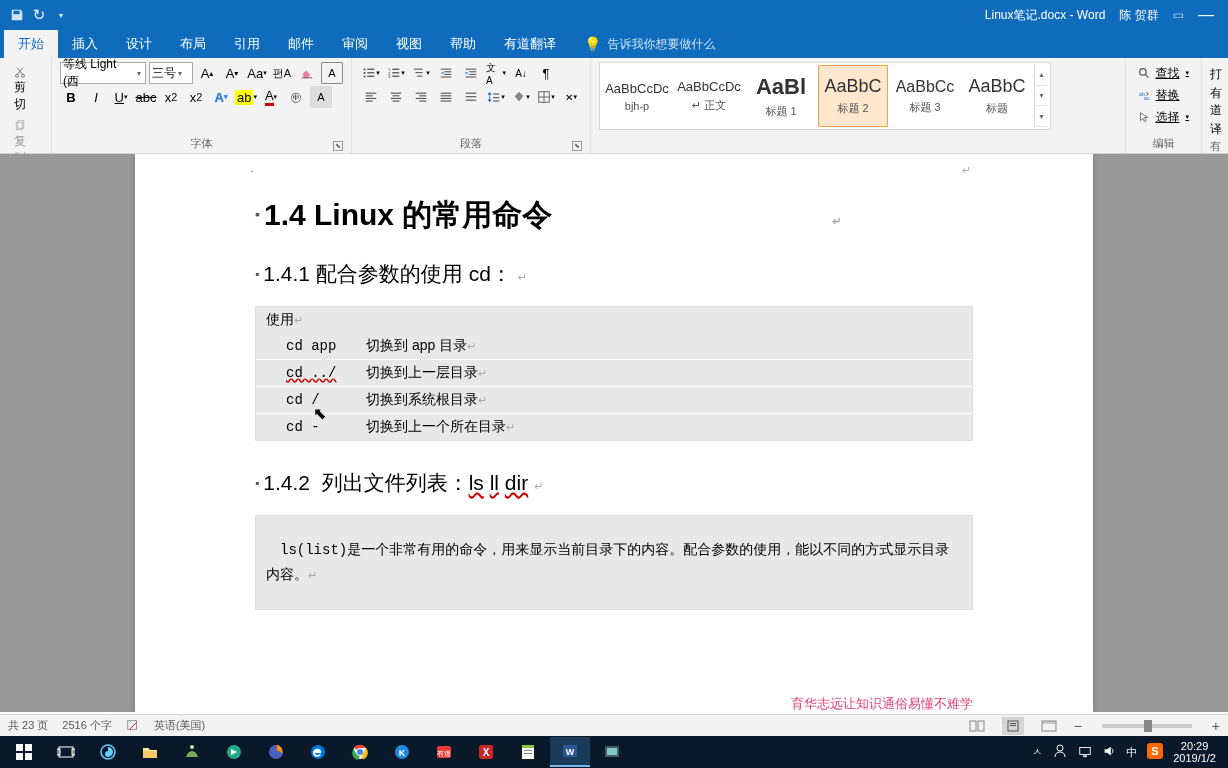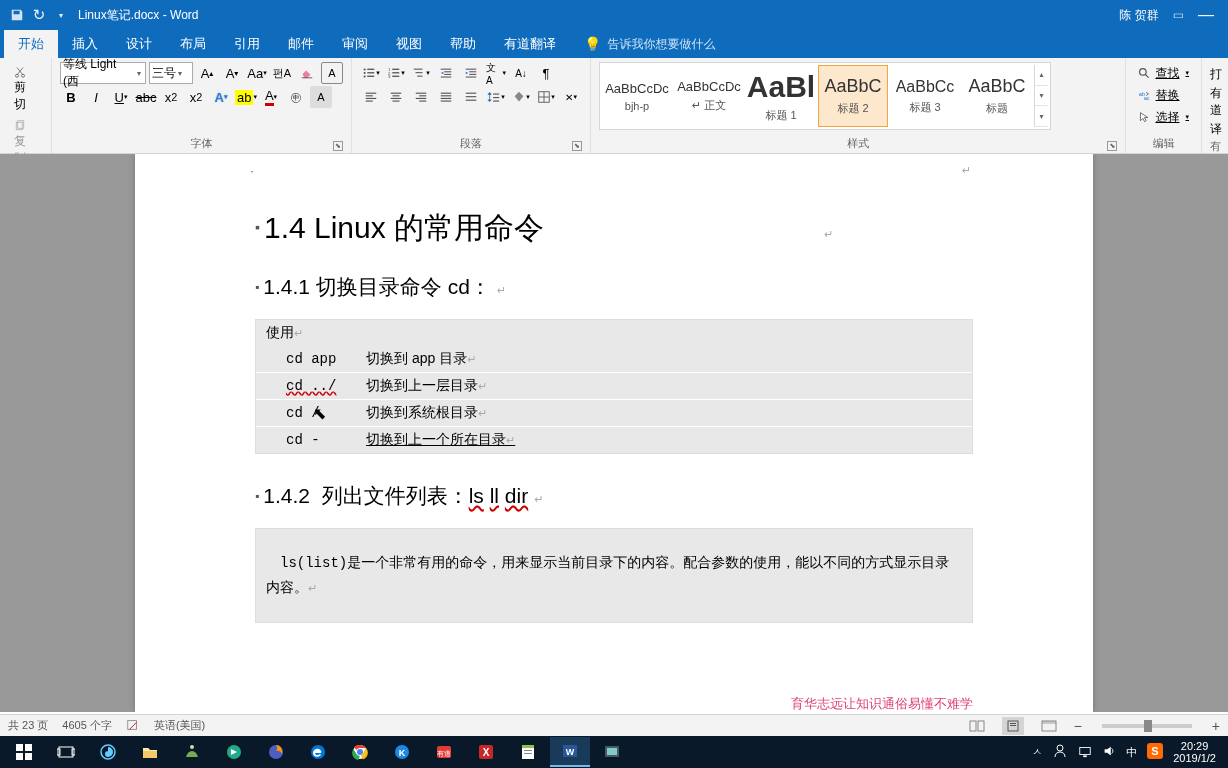--- a/index.html
+++ b/index.html
@@ -2,21 +2,21 @@
 <html><head>
 <meta charset="utf-8">
 <style>
 * { margin: 0; padding: 0; box-sizing: border-box; font-family: "Microsoft YaHei", "Segoe UI", sans-serif; }
 body { background: #fff; width: 1228px; height: 768px; overflow: hidden; position: relative; }
 
 
 .title-bar { height: 30px; background: #0f6cbd; display: flex; align-items: center; color: #fff; font-size: 12px; }
 .title-bar .qat { display: flex; gap: 8px; padding: 0 10px; align-items: center; }
 .title-bar .qat-icon { width: 14px; height: 14px; display: inline-flex; align-items: center; justify-content: center; opacity: 0.9; }
-.title-bar .title { flex: 1; text-align: left; font-size: 12px; }
+.title-bar .title { flex: 1; text-align: right; font-size: 12px; }
 .title-bar .user-area { display: flex; gap: 14px; padding: 0 14px; align-items: center; }
 
 
 .ribbon-tabs { height: 28px; background: #0f6cbd; display: flex; align-items: center; padding: 0 0 0 4px; color: #fff; font-size: 13px; }
 .ribbon-tab { padding: 6px 14px; cursor: pointer; height: 100%; display: flex; align-items: center; }
 .ribbon-tab.active { background: #f3f3f3; color: #0f6cbd; }
 .ribbon-tell { display: flex; align-items: center; gap: 6px; padding: 0 14px; color: #cde3f5; font-size: 12px; }
 .ribbon-tell .bulb { font-size: 14px; }
 
 
@@ -44,21 +44,21 @@
 .gallery-scroll div { flex: 1; display: flex; align-items: center; justify-content: center; font-size: 8px; color: #666; border-bottom: 1px solid #e5e5e5; }
 
 
 .edit-row { display: flex; align-items: center; gap: 4px; font-size: 12px; padding: 2px 4px; height: 22px; }
 .edit-row svg { width: 13px; height: 13px; }
 
 
 .doc-area { position: absolute; top: 154px; left: 0; right: 0; bottom: 56px; background: #999; overflow: hidden; display: flex; justify-content: center; }
 .page { width: 958px; background: #fff; margin-top: 0; box-shadow: 0 0 6px rgba(0,0,0,0.25); padding: 10px 120px 0 120px; position: relative; }
 .page .return-mark { color: #aaa; font-size: 11px; position: absolute; right: 122px; }
-.h1 { font-family: "Microsoft YaHei", sans-serif; font-size: 30px; font-weight: normal; margin: 30px 0 24px 0; }
+.h1 { font-family: "Microsoft YaHei", sans-serif; font-size: 30px; font-weight: bold; margin: 17px 0 24px 0; }
 .h2 { font-family: "SimSun", serif; font-size: 21px; margin: 22px 0 18px 0; }
 .codeblock { background: #e8e8e8; border: 1px solid #ddd; font-size: 14px; }
 .codeblock .cbrow { padding: 4px 10px; border-bottom: 1px solid #fff; font-family: "SimSun", sans-serif; }
 .codeblock .cbrow .cmd { font-family: "Courier New", monospace; display: inline-block; width: 80px; margin-left: 20px; }
 .codeblock .hdr { padding: 4px 10px; }
 .parabox { background: #e8e8e8; border: 1px solid #ddd; font-family: "SimSun", serif; font-size: 14px; padding: 22px 10px; line-height: 1.7; }
 .parabox .mono { font-family: "Courier New", monospace; }
 .footer-note { position: absolute; bottom: -1px; right: 120px; color: #d47; font-size: 13px; font-family: Liberation Sans, sans-serif; }
 .cursor-img { position: absolute; left: 178px; top: 250px; font-size: 16px; color: #000; pointer-events: none; }
 
@@ -325,21 +325,21 @@
       <div class="styles-gallery">
         <div class="style-item">
             <div class="style-preview" style="font-size:13px;">AaBbCcDc</div>
             <div class="style-name">bjh-p</div>
           </div>
         <div class="style-item">
             <div class="style-preview" style="font-size:13px;">AaBbCcDc</div>
             <div class="style-name">↵ 正文</div>
           </div>
         <div class="style-item">
-            <div class="style-preview" style="font-size:30px; font-weight:bold;">AaBl</div>
+            <div class="style-preview" style="font-size:22px; font-weight:bold;">AaBl</div>
             <div class="style-name">标题 1</div>
           </div>
         <div class="style-item sel">
             <div class="style-preview" style="font-size:18px;">AaBbC</div>
             <div class="style-name">标题 2</div>
           </div>
         <div class="style-item">
             <div class="style-preview" style="font-size:16px;">AaBbCc</div>
             <div class="style-name">标题 3</div>
           </div>
@@ -347,21 +347,20 @@
             <div class="style-preview" style="font-size:18px;">AaBbC</div>
             <div class="style-name">标题</div>
           </div>
         <div class="gallery-scroll">
             <div>▴</div>
             <div>▾</div>
             <div>▾</div>
           </div>
       </div>
     </div>
-    <div class="group-label"><span>样式</span><span class="launcher">⬊</span></div>
   </div>
 
   <div class="group">
     <div class="group-body col" style="gap:0;text-decoration:underline;">
       <div class="edit-row">
           <svg viewBox="0 0 16 16">
             <circle cx="6" cy="6" r="4" fill="none" stroke="#555" stroke-width="1.5"></circle>
             <line x1="9" y1="9" x2="13" y2="13" stroke="#555" stroke-width="1.5"></line>
           </svg>
           <span>查找</span>
@@ -394,44 +393,44 @@
     </div>
     <div class="group-label">有道</div>
   </div>
 </div>
 
 <div class="doc-area">
   <div class="page">
     <span class="return-mark" style="top:10px;">↵</span>
     <div style="color:#555; font-size:12px; margin-left:-5px;">·</div>
     <div class="h1"><span style="color:#555; font-size:14px; vertical-align:6px; margin-right:4px;">▪</span><span>1.4 Linux 的常用命令</span><span class="return-mark" style="position:static; margin-left:280px;">↵</span></div>
-    <div class="h2"><span style="color:#555; font-size:12px; vertical-align:3px; margin-right:4px;">▪</span><span>1.4.1  切换目录命令 cd：</span><span style="color:#aaa; font-size:11px; margin-left:6px;">↵</span></div>
+    <div class="h2"><span style="color:#555; font-size:12px; vertical-align:3px; margin-right:4px;">▪</span><span>1.4.1  配合参数的使用 cd：</span><span style="color:#aaa; font-size:11px; margin-left:6px;">↵</span></div>
 
     <div class="codeblock">
       <div class="hdr"><span>使用</span><span style="color:#aaa; font-size:11px;">↵</span></div>
       <div class="cbrow"><span class="cmd">cd app</span><span>切换到 app 目录</span><span style="color:#aaa; font-size:11px;">↵</span></div>
       <div class="cbrow"><span class="cmd" style="text-decoration: underline wavy #c00;">cd ../</span><span>切换到上一层目录</span><span style="color:#aaa; font-size:11px;">↵</span></div>
       <div class="cbrow"><span class="cmd">cd /</span><span>切换到系统根目录</span><span style="color:#aaa; font-size:11px;">↵</span></div>
-      <div class="cbrow" style="border-bottom:none;text-decoration:underline;"><span class="cmd">cd -</span><span>切换到上一个所在目录</span><span style="color:#aaa; font-size:11px;">↵</span></div>
+      <div class="cbrow" style="border-bottom:none;"><span class="cmd">cd -</span><span>切换到上一个所在目录</span><span style="color:#aaa; font-size:11px;">↵</span></div>
     </div>
 
     <div class="h2" style="margin-top:28px;"><span style="color:#555; font-size:12px; vertical-align:3px; margin-right:4px;">▪</span><span>1.4.2&nbsp;&nbsp;列出文件列表：<span style="text-decoration: underline wavy #c00;">ls</span> <span style="text-decoration: underline wavy #c00;">ll</span> <span style="text-decoration: underline wavy #c00;">dir</span></span><span style="color:#aaa; font-size:11px; margin-left:6px;">↵</span></div>
 
     <div class="parabox">
       &nbsp;&nbsp;&nbsp;&nbsp;<span class="mono">ls(list)</span>是一个非常有用的命令，用来显示当前目录下的内容。配合参数的使用，能以不同的方式显示目录内容。<span style="color:#aaa; font-size:11px;">↵</span>
     </div>
 
     <div class="footer-note">育华志远让知识通俗易懂不难学</div>
     <div class="cursor-img">⬉</div>
   </div>
 </div>
 
 <div class="status-bar">
   <span>共 23 页</span>
-  <span>4605 个字</span>
+  <span>2516 个字</span>
   <span><svg width="14" height="14" viewBox="0 0 16 16">
         <rect x="2" y="3" width="10" height="10" fill="none" stroke="#888"></rect>
         <path stroke="#c00" fill="none" d="M4 13l8-8"></path>
       </svg></span>
   <span>英语(美国)</span>
   <div class="spacer"></div>
   <div class="view-btn">
       <svg width="16" height="12" viewBox="0 0 16 12">
         <rect x="1" y="1" width="6" height="10" fill="none" stroke="#888"></rect>
         <rect x="9" y="1" width="6" height="10" fill="none" stroke="#888"></rect>

